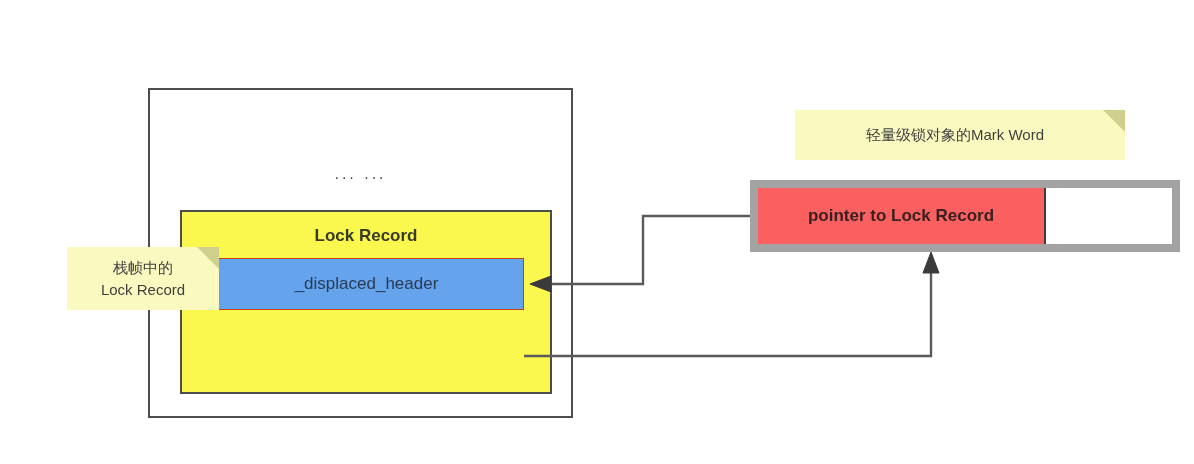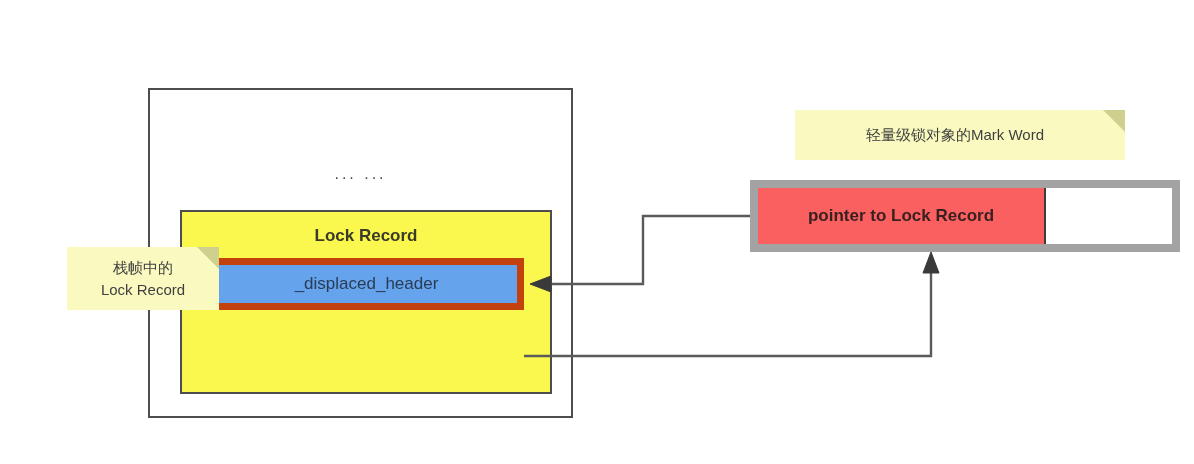--- a/index.html
+++ b/index.html
@@ -72,21 +72,21 @@
     color: #3a3a28;
   }
 
   
   .field {
     position: absolute;
     left: 209px;
     width: 315px;
     height: 52px;
     background: #65A3EC;
-    border: 7px solid #c2410c;
+    border: 1px solid #c2410c;
     box-sizing: border-box;
     display: flex;
     align-items: center;
     justify-content: center;
     font-size: 17px;
     color: #2a3c55;
   }
   .field-displaced { top: 258px; }
   .field-owner     { top: 330px; }
 

